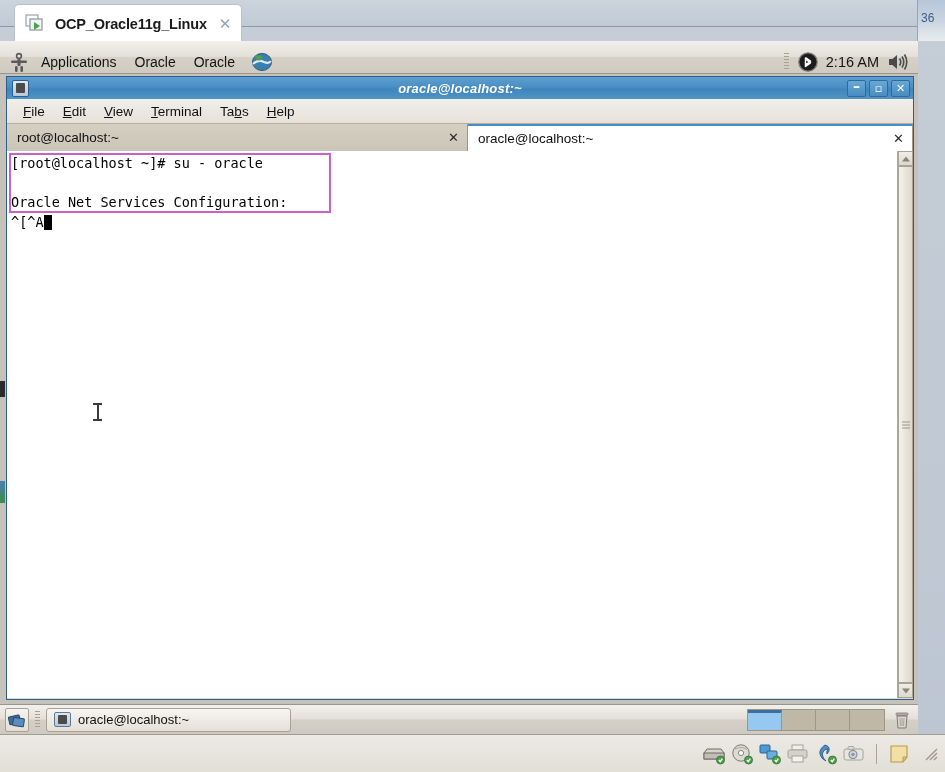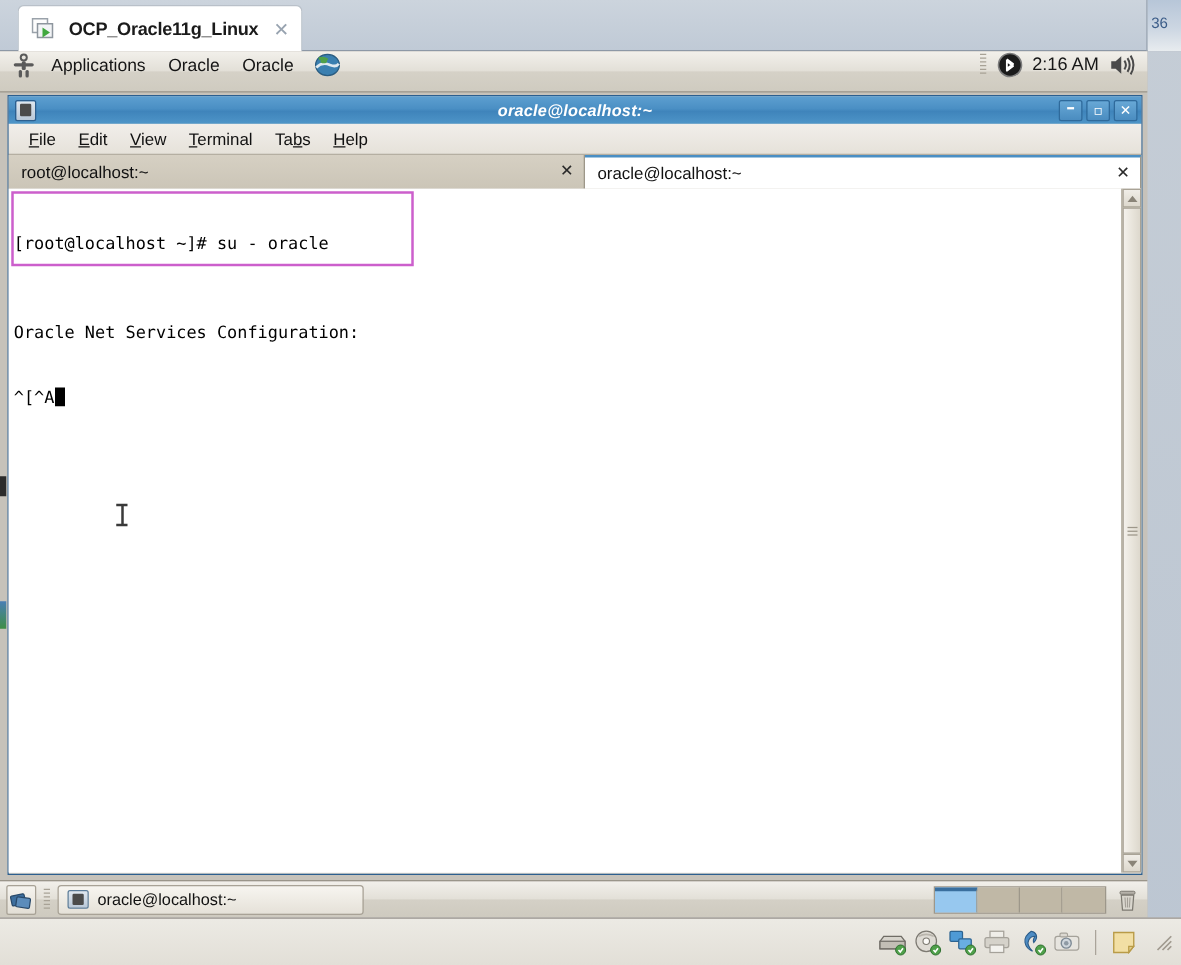--- a/index.html
+++ b/index.html
@@ -17,21 +17,21 @@
   #vmware-root {
     position: absolute;
     inset: 0;
     background: linear-gradient(to bottom, #c5cdd6 0%, #bcc6d2 100%);
   }
 
   
   #vm-tabstrip {
     position: absolute;
     left: 0; top: 0;
-    width: 945px; height: 41px;
+    width: 945px; height: 27px;
     background: linear-gradient(to bottom, #ccd4dd 0%, #c0cad6 100%);
     border-bottom: 1px solid #8d98a6;
   }
   #vm-tab {
     position: absolute;
     left: 14px; top: 4px;
     height: 38px;
     padding: 0 10px 0 10px;
     background: #ffffff;
     border: 1px solid #b9c0c9;
@@ -83,21 +83,21 @@
   }
 
   
   #gnome-panel {
     position: absolute;
     left: 0; top: 0;
     width: 918px; height: 33px;
     background: linear-gradient(to bottom,#f2f0eb 0%, #e3e0d8 48%, #d5d1c7 52%, #cfcbc0 100%);
     border-bottom: 1px solid #9a958a;
     display: flex;
-    align-items: flex-start;
+    align-items: flex-end;
   }
   #panel-left { display: flex; align-items: center; gap: 0; padding-left: 8px; }
   .panel-menu {
     font-size: 14px;
     color: #141414;
     padding: 3px 9px;
     white-space: nowrap;
   }
   #redhat-icon { width: 22px; height: 22px; position: relative; margin-right: 2px; }
   #globe-icon { width: 24px; height: 22px; position: relative; margin-left: 6px; }
@@ -249,21 +249,21 @@
     flex: 1;
     background: #ffffff;
     position: relative;
     overflow: hidden;
     font-family: "DejaVu Sans Mono", monospace;
     font-size: 13.5px;
     line-height: 19.5px;
     color: #000000;
     padding: 3px 0 0 4px;
   }
-  .term-line { white-space: pre; margin-top: 32px; }
+  .term-line { white-space: pre; }
   .term-blank { height: 19.5px; }
   #term-cursor {
     display: inline-block;
     width: 8.2px;
     height: 15px;
     background: #000000;
     vertical-align: -3px;
   }
   
   #annot-box {

